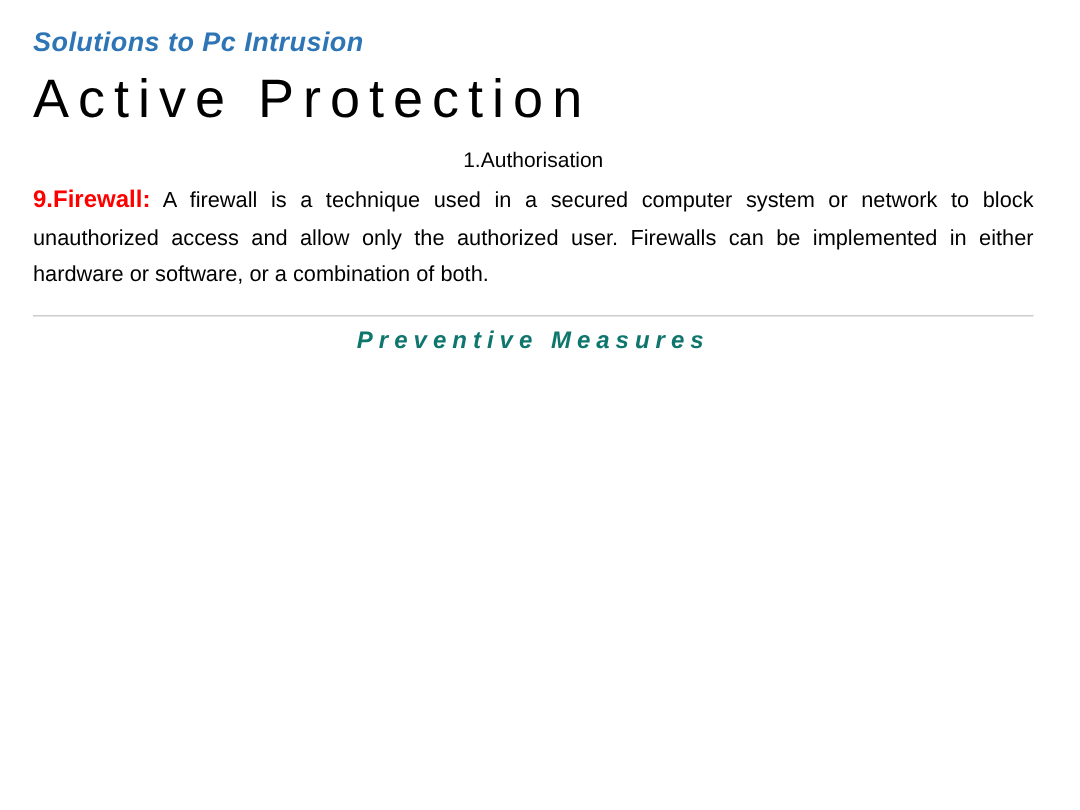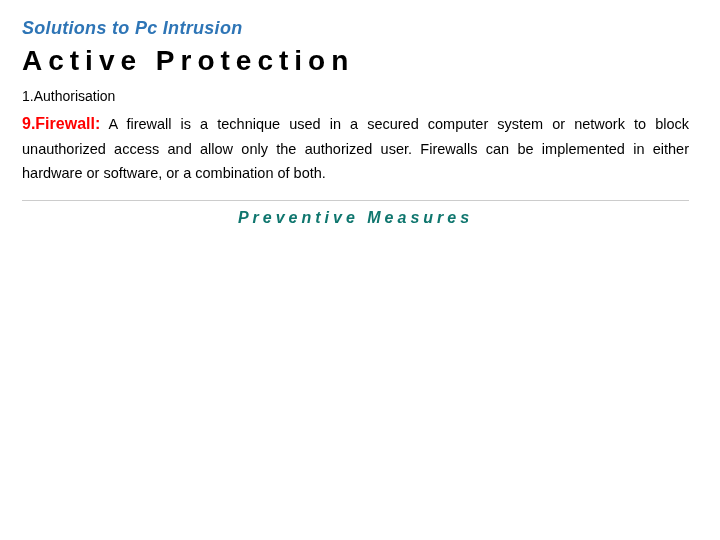--- a/index.html
+++ b/index.html
@@ -26,32 +26,33 @@
     .title-line {
       font-size: 18px;
       font-style: italic;
       color: #2e75b6;
       font-weight: bold;
       margin-bottom: 6px;
       letter-spacing: 0.3px;
     }
 
     .active-protection-heading {
-      font-size: 28px;
-      font-weight: bold;
+      font-size: 36px;
+      font-weight: normal;
       letter-spacing: 6px;
       color: #000000;
       margin-bottom: 8px;
       font-family: Arial, sans-serif;
     }
 
     .numbered-item {
       font-size: 14px;
       color: #000000;
       line-height: 1.6;
+      text-align: center;
     }
 
     .firewall-section {
       margin-top: 4px;
       font-size: 14.5px;
       color: #000000;
       line-height: 1.65;
       text-align: justify;
     }
 

